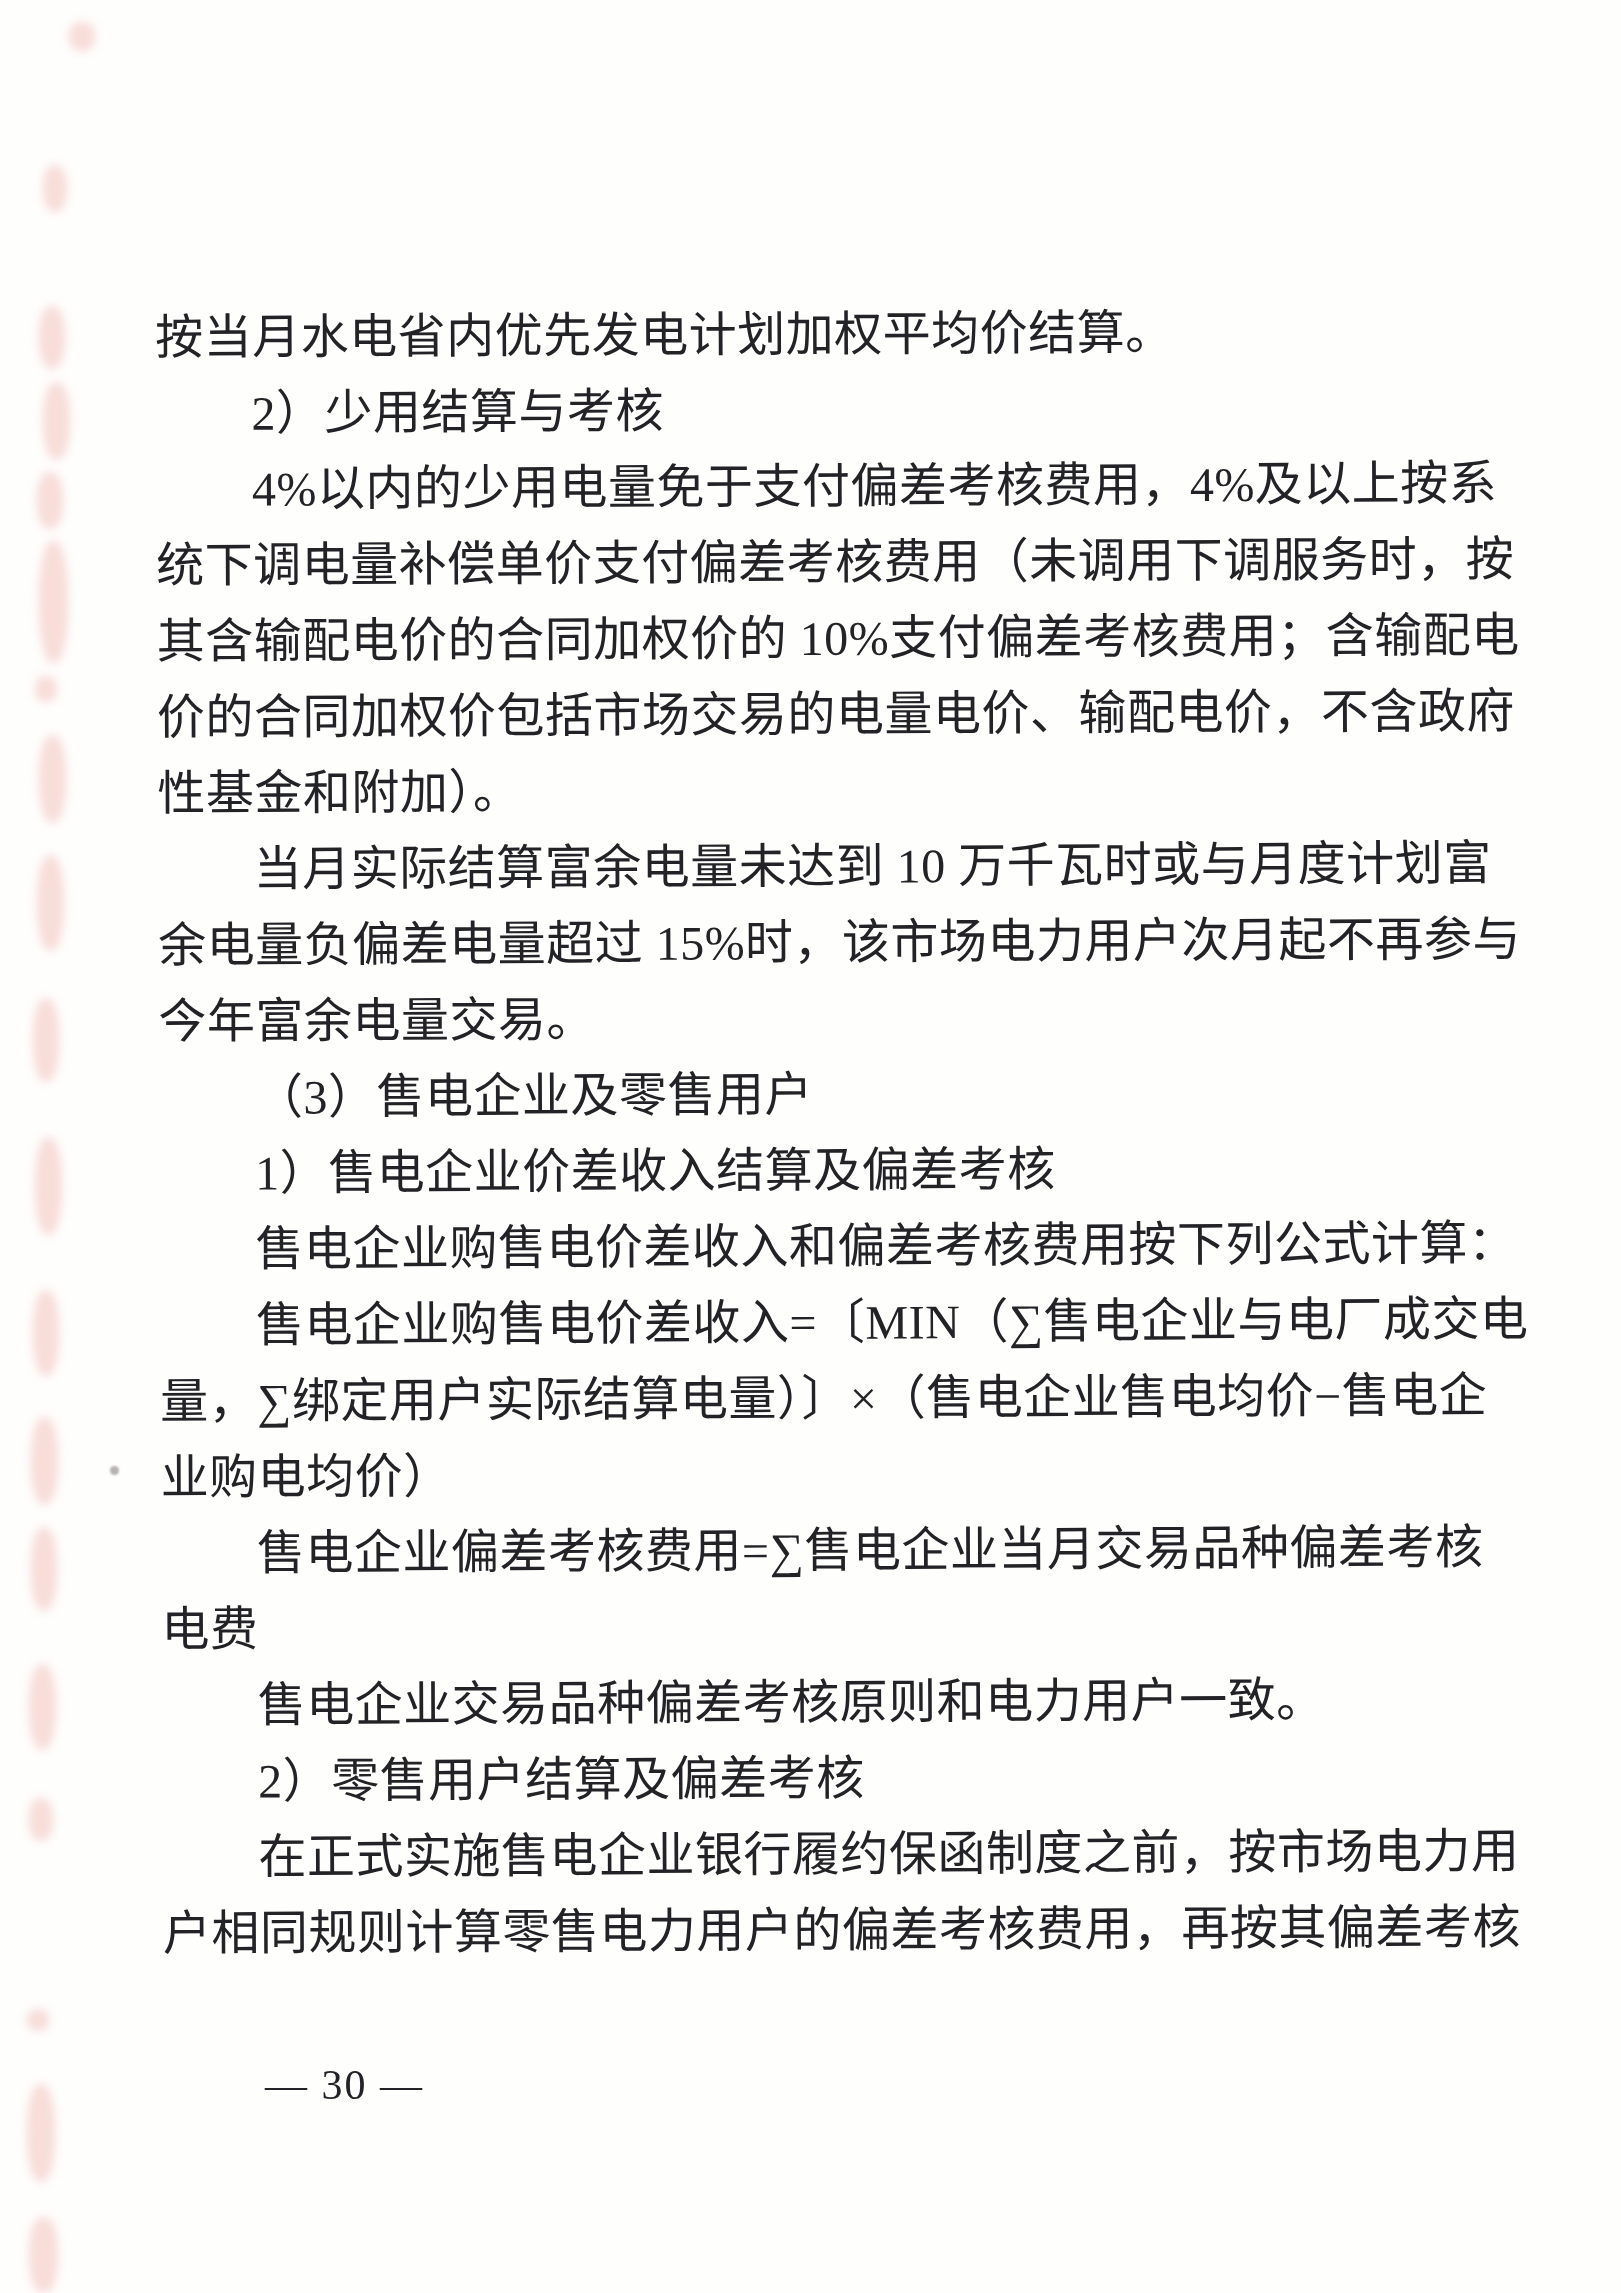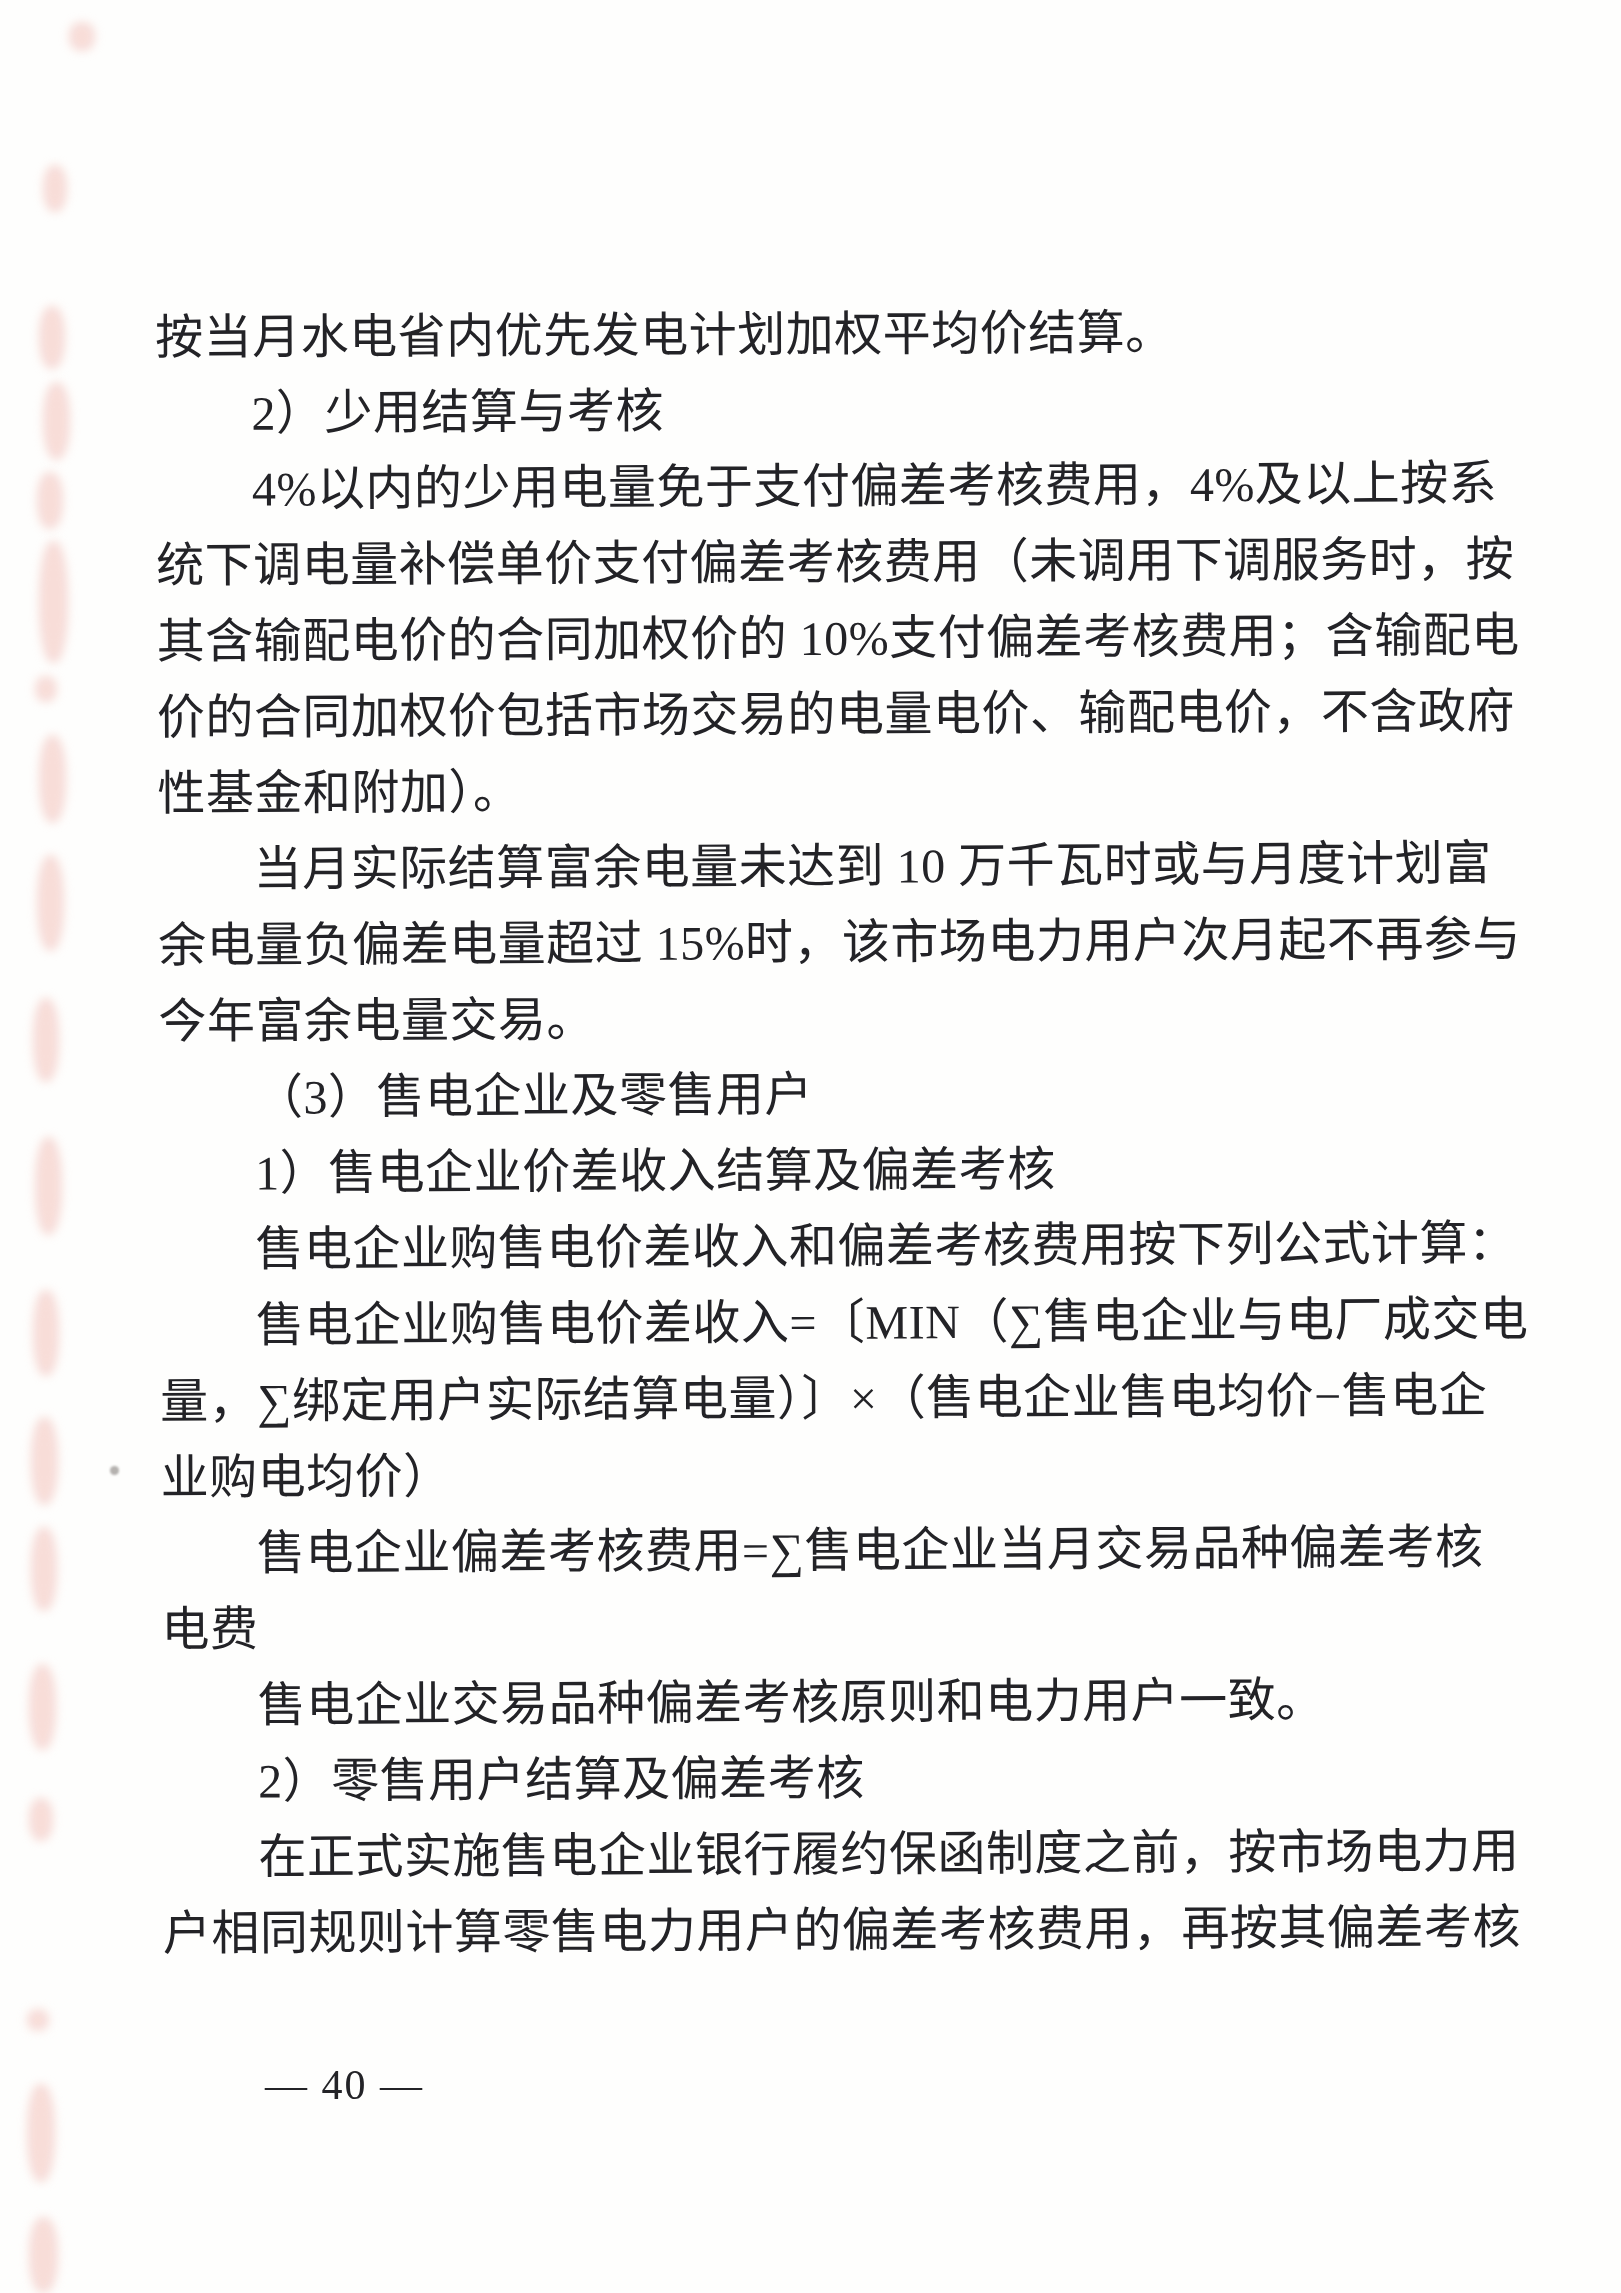--- a/index.html
+++ b/index.html
@@ -103,15 +103,15 @@
       <div class="line indent">售电企业购售电价差收入=〔MIN（∑售电企业与电厂成交电</div>
       <div class="line">量，∑绑定用户实际结算电量）〕×（售电企业售电均价−售电企</div>
       <div class="line">业购电均价）</div>
       <div class="line indent">售电企业偏差考核费用=∑售电企业当月交易品种偏差考核</div>
       <div class="line">电费</div>
       <div class="line indent">售电企业交易品种偏差考核原则和电力用户一致。</div>
       <div class="line indent">2）零售用户结算及偏差考核</div>
       <div class="line indent">在正式实施售电企业银行履约保函制度之前，按市场电力用</div>
       <div class="line">户相同规则计算零售电力用户的偏差考核费用，再按其偏差考核</div>
     </div>
-  <div class="footer">— 40 —</div>
+  <div class="footer">— 30 —</div>
 </div>
 
 
 </body></html>

